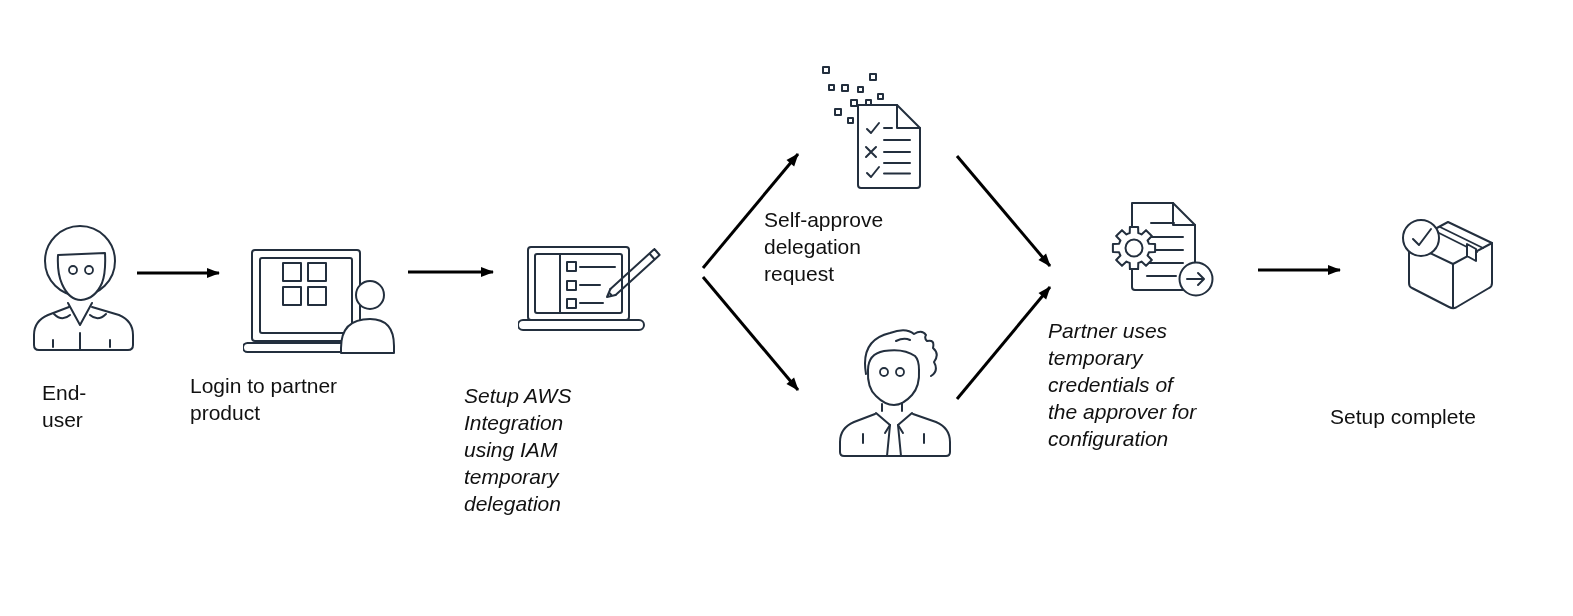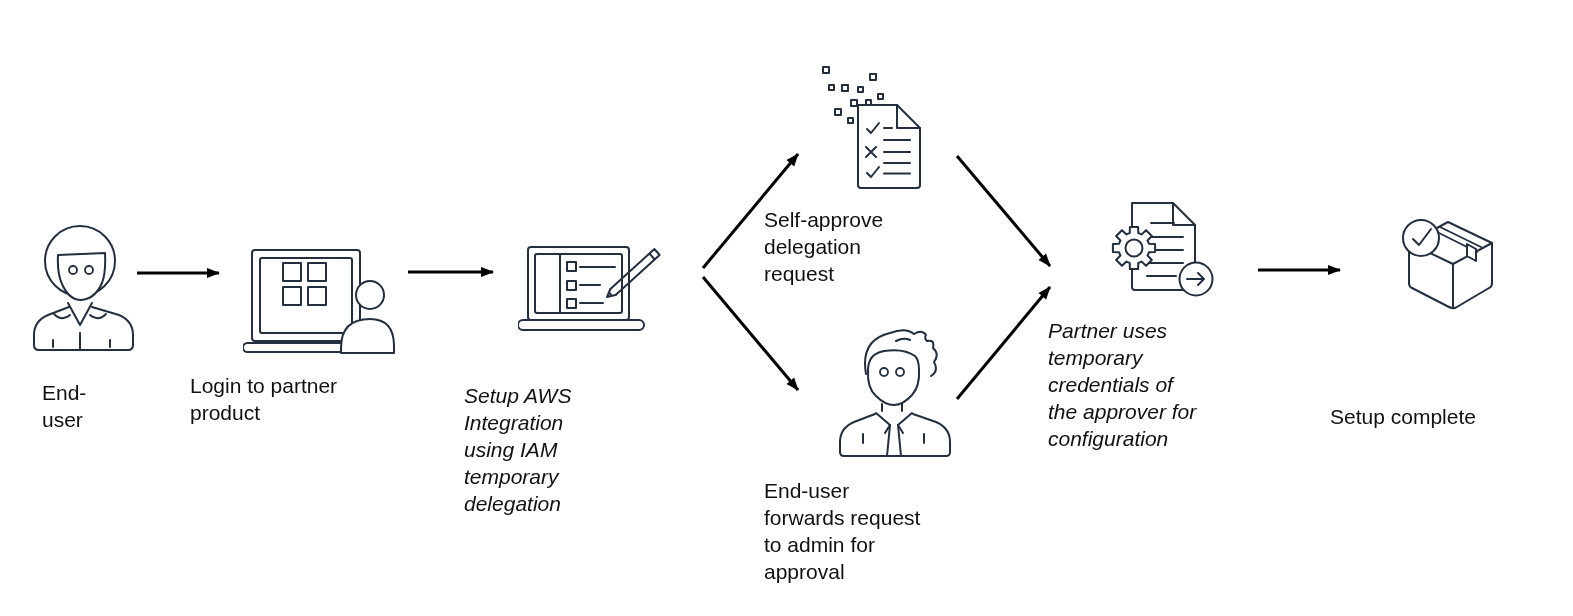--- a/index.html
+++ b/index.html
@@ -123,24 +123,20 @@
     <path d="M 30,44 Q 29,62 38,70 Q 47,79 56,79 Q 65,79 74,69 Q 82,60 81,44"></path>
     <path d="M 58,15 Q 66,11 72,14"></path>
     <circle class="thin" cx="46" cy="46" r="4"></circle>
     <circle class="thin" cx="62" cy="46" r="4"></circle>
     <path d="M 44,78 L 44,85 M 64,77 L 64,85"></path>
     <path d="M 37,88 L 16,96 Q 2,102 2,116 L 2,126 Q 2,130 6,130 L 108,130 Q 112,130 112,126 L 112,116 Q 112,102 98,96 L 75,88"></path>
     <path d="M 38,87 L 52,99 M 74,87 L 60,99 M 52,99 L 47,107 M 60,99 L 65,107"></path>
     <path d="M 52,99 L 49,130 M 60,99 L 63,130"></path>
     <path d="M 25,108 L 25,117 M 86,108 L 86,117"></path>
   </svg>
-  <div class="label" style="left:764px;top:477px;width:240px;">End-user
-forwards request
-to admin for
-approval</div>
 
   <svg class="icon" style="left:1106px;top:200px;" width="110" height="98" viewBox="0 0 110 98">
     <path class="paper" d="M 26,3 L 67,3 L 89,25 L 89,87 Q 89,90 86,90 L 29,90 Q 26,90 26,87 Z"></path>
     <path d="M 67,3 L 67,25 L 89,25"></path>
     <line x1="45" y1="23" x2="68" y2="23"></line>
     <line x1="41" y1="37" x2="77" y2="37"></line>
     <line x1="41" y1="50" x2="77" y2="50"></line>
     <line x1="41" y1="63" x2="77" y2="63"></line>
     <line x1="41" y1="76" x2="70" y2="76"></line>
     <path class="paper" d="M 42.9,43.73 L 49.1,43.9 L 49.1,52.1 L 42.9,52.27 A 15.5 15.5 0 0 1 41.56,55.51 L 45.82,60.02 L 40.02,65.82 L 35.51,61.56 A 15.5 15.5 0 0 1 32.27,62.9 L 32.1,69.1 L 23.9,69.1 L 23.73,62.9 A 15.5 15.5 0 0 1 20.49,61.56 L 15.98,65.82 L 10.18,60.02 L 14.44,55.51 A 15.5 15.5 0 0 1 13.1,52.27 L 6.9,52.1 L 6.9,43.9 L 13.1,43.73 A 15.5 15.5 0 0 1 14.44,40.49 L 10.18,35.98 L 15.98,30.18 L 20.49,34.44 A 15.5 15.5 0 0 1 23.73,33.1 L 23.9,26.9 L 32.1,26.9 L 32.27,33.1 A 15.5 15.5 0 0 1 35.51,34.44 L 40.02,30.18 L 45.82,35.98 L 41.56,40.49 A 15.5 15.5 0 0 1 42.9,43.73 Z"></path>

